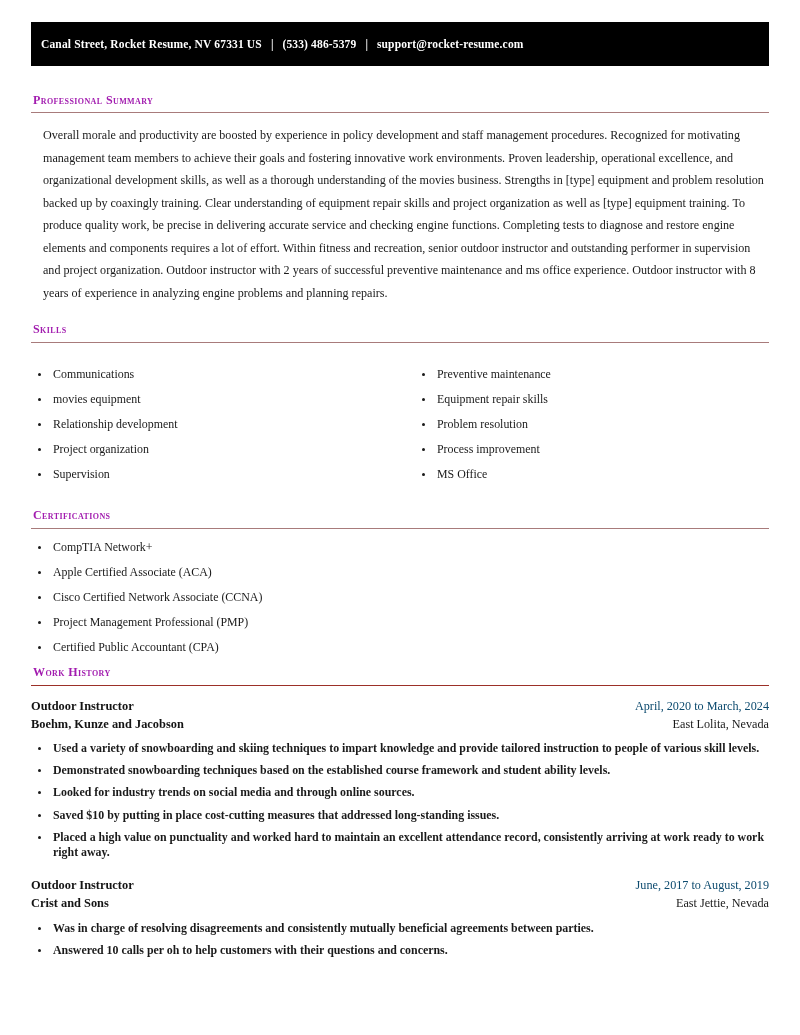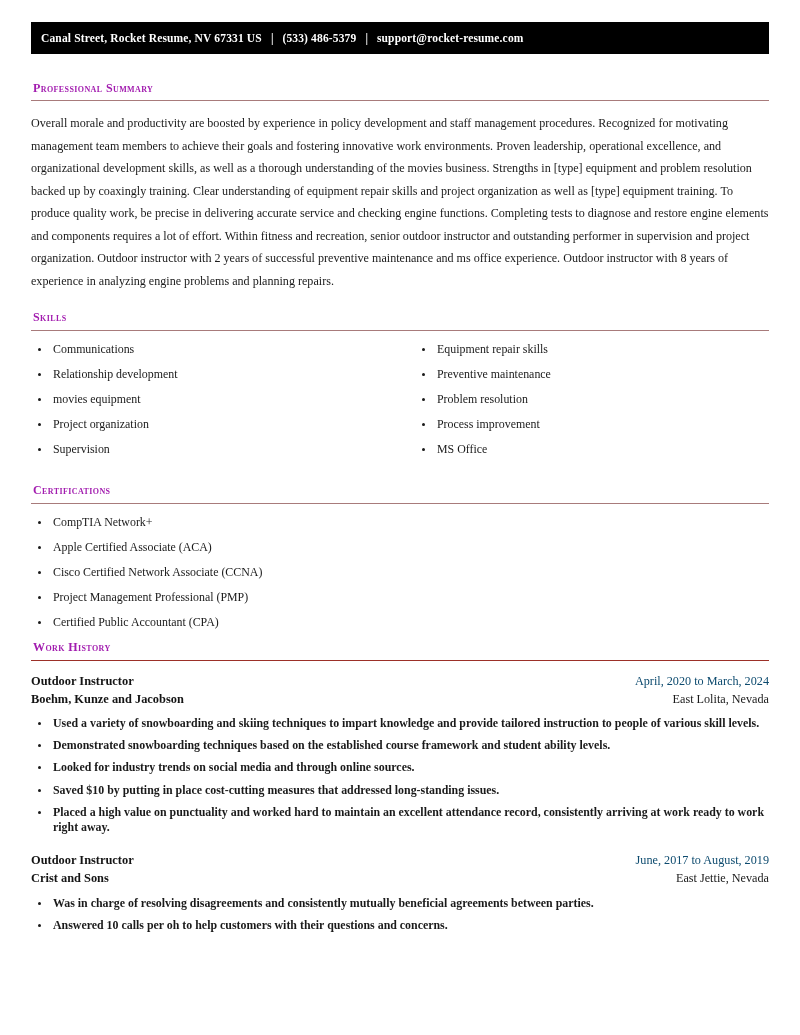--- a/index.html
+++ b/index.html
@@ -30,21 +30,21 @@
     margin: 0 0 20px 0;
     white-space: nowrap;
   }
   .resume-title .accent {
     color: #b0302a;
   }
 
   .contact-bar {
     background: #000000;
     color: #ffffff;
-    height: 32px;
+    height: 44px;
     display: flex;
     align-items: center;
     padding: 0 10px;
     margin-bottom: 27px;
   }
   .contact-bar .item {
     font-size: 11.5px;
     font-weight: bold;
     letter-spacing: 0.15px;
     white-space: nowrap;
@@ -75,21 +75,21 @@
   }
   .rule.strong {
     border-top: 1.5px solid #9c3028;
   }
 
   .summary-text {
     font-size: 12.1px;
     line-height: 1.86;
     text-align: left;
     color: #1a1a1a;
-    margin: 0 0 18px 0;
+    margin: 0 0 18px 12px;
   }
 
   
   ul.bullets {
     list-style: none;
     margin: 0;
     padding: 0;
   }
   ul.bullets li {
     position: relative;
@@ -109,20 +109,21 @@
     border-radius: 50%;
     background: #1a1a1a;
   }
 
   .skills-columns {
     display: flex;
     margin-bottom: 16px;
   }
   .skills-columns .col {
     width: 50%;
+    margin-top: 13px;
   }
   .skills-columns .col:last-child {
     padding-left: 15px;
   }
 
   .certs-list { margin-bottom: 17px; }
 
   
   .job { margin-bottom: 16px; }
   .job-row {
@@ -176,30 +177,30 @@
     <p class="summary-text">Overall morale and productivity are boosted by experience in policy development and staff management procedures. Recognized for motivating management team members to achieve their goals and fostering innovative work environments. Proven leadership, operational excellence, and organizational development skills, as well as a thorough understanding of the movies business. Strengths in [type] equipment and problem resolution backed up by coaxingly training. Clear understanding of equipment repair skills and project organization as well as [type] equipment training. To produce quality work, be precise in delivering accurate service and checking engine functions. Completing tests to diagnose and restore engine elements and components requires a lot of effort. Within fitness and recreation, senior outdoor instructor and outstanding performer in supervision and project organization. Outdoor instructor with 2 years of successful preventive maintenance and ms office experience. Outdoor instructor with 8 years of experience in analyzing engine problems and planning repairs.</p>
   </div>
 
   <div class="section">
     <h2 class="section-heading">Skills</h2>
     <hr class="rule">
     <div class="skills-columns">
       <div class="col">
         <ul class="bullets">
           <li>Communications</li>
+          <li>movies equipment</li>
           <li>Relationship development</li>
-          <li>movies equipment</li>
           <li>Project organization</li>
           <li>Supervision</li>
         </ul>
       </div>
       <div class="col">
         <ul class="bullets">
+          <li>Preventive maintenance</li>
           <li>Equipment repair skills</li>
-          <li>Preventive maintenance</li>
           <li>Problem resolution</li>
           <li>Process improvement</li>
           <li>MS Office</li>
         </ul>
       </div>
     </div>
   </div>
 
   <div class="section">
     <h2 class="section-heading">Certifications</h2>

